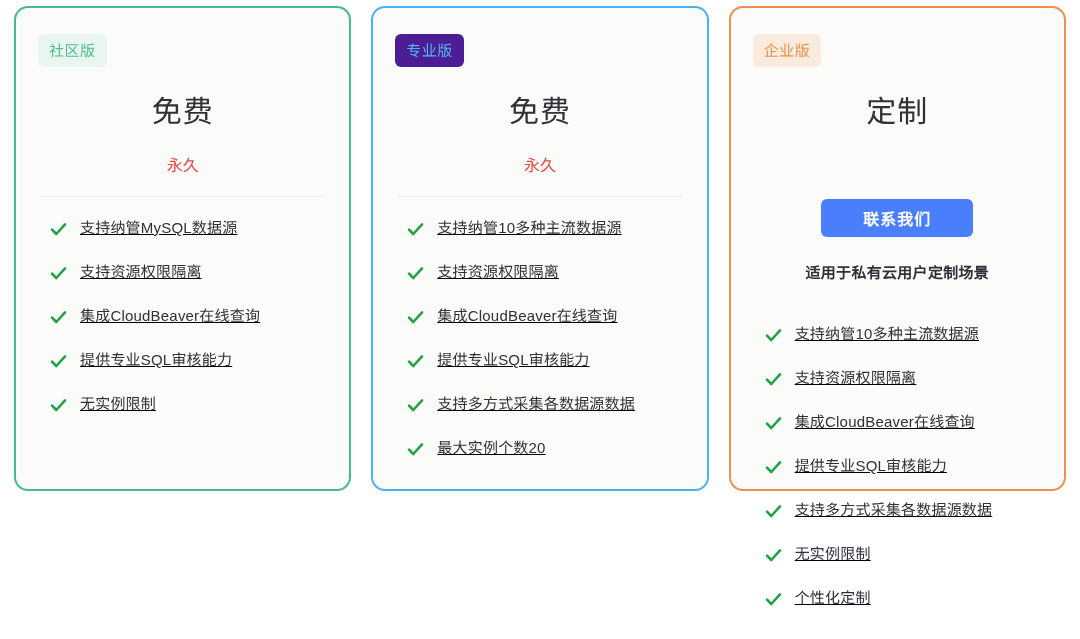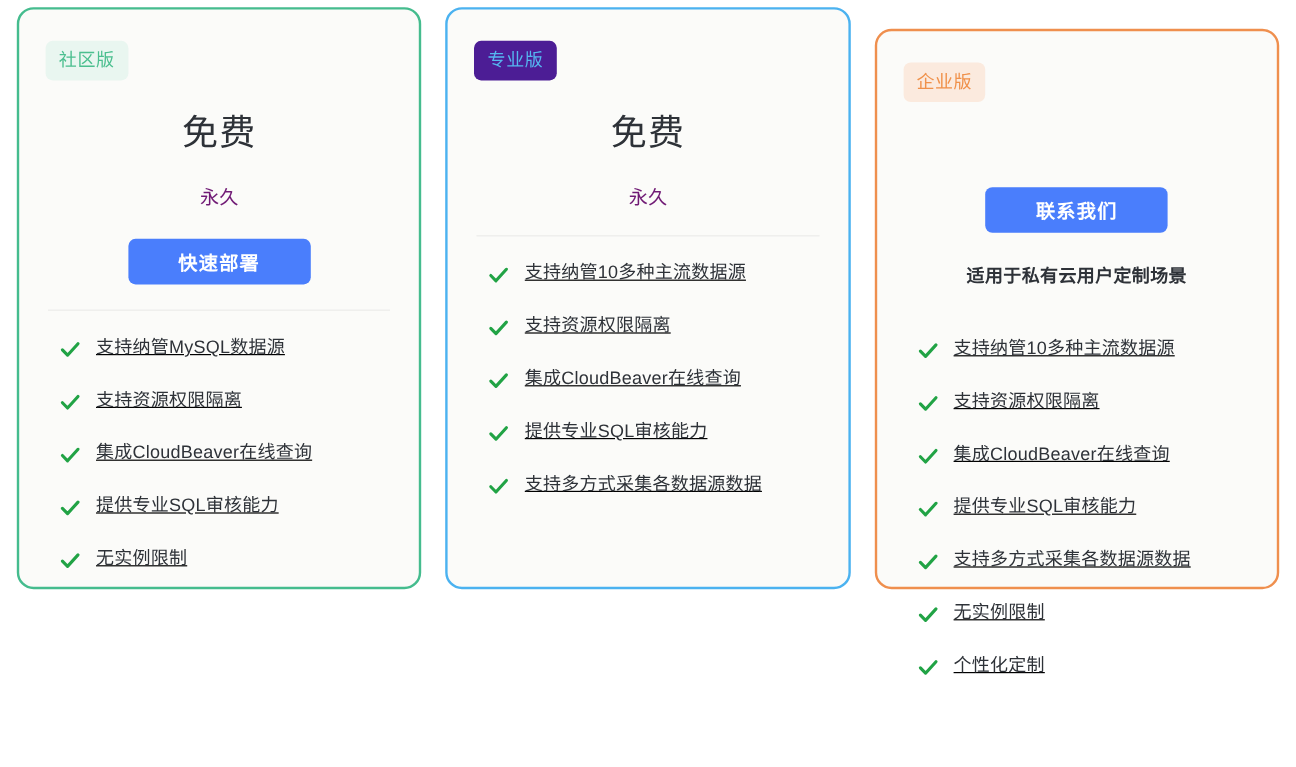--- a/index.html
+++ b/index.html
@@ -31,21 +31,21 @@
     box-sizing: border-box;
     background: #fbfbf9;
     border: 2px solid #cccccc;
     border-radius: 14px;
     padding: 26px 22px 0 22px;
     display: flex;
     flex-direction: column;
   }
   .plan-card.accent-green  { border-color: #45bc8e; }
   .plan-card.accent-blue   { border-color: #4bb2f0; }
-  .plan-card.accent-orange { border-color: #ef8f4e; margin-top: 18px; }
+  .plan-card.accent-orange { border-color: #ef8f4e; }
 
   .plan-badge {
     align-self: flex-start;
     font-size: 15px;
     line-height: 1;
     padding: 9px 11px;
     border-radius: 6px;
     letter-spacing: 0.5px;
     white-space: nowrap;
   }
@@ -61,21 +61,21 @@
     font-size: 30px;
     font-weight: normal;
     color: #2e3238;
     letter-spacing: 1px;
     margin-top: 28px;
     line-height: 1.1;
   }
 
   .plan-period {
     font-size: 16px;
-    color: #701a75;
+    color: #ef4444;
     margin-top: 29px;
     line-height: 1.1;
     min-height: 18px;
   }
   .plan-period:empty { min-height: 18px; }
 
   .plan-cta {
     display: block;
     margin: 24px auto 0 auto;
     width: 152px;
@@ -140,21 +140,20 @@
 </head>
 <body>
 
 <div class="pricing-grid">
 
   <div class="plan-card accent-green">
     <div class="plan-badge badge-green">社区版</div>
     <div class="plan-header">
       <div class="plan-price">免费</div>
       <div class="plan-period">永久</div>
-      <button class="plan-cta">快速部署</button>
     </div>
     <div class="plan-divider"></div>
     <ul class="feature-list">
       <li class="feature-item">
         <svg class="check-icon" viewBox="0 0 17 17" aria-hidden="true">
           <path d="M2 8.6 L6.3 13 L15 3.4" fill="none" stroke="#21a345" stroke-width="2.6" stroke-linecap="round" stroke-linejoin="round"></path>
         </svg>
         <span class="feature-text">支持纳管MySQL数据源</span>
       </li>
       <li class="feature-item">
@@ -215,26 +214,33 @@
           <path d="M2 8.6 L6.3 13 L15 3.4" fill="none" stroke="#21a345" stroke-width="2.6" stroke-linecap="round" stroke-linejoin="round"></path>
         </svg>
         <span class="feature-text">提供专业SQL审核能力</span>
       </li>
       <li class="feature-item">
         <svg class="check-icon" viewBox="0 0 17 17" aria-hidden="true">
           <path d="M2 8.6 L6.3 13 L15 3.4" fill="none" stroke="#21a345" stroke-width="2.6" stroke-linecap="round" stroke-linejoin="round"></path>
         </svg>
         <span class="feature-text">支持多方式采集各数据源数据</span>
       </li>
+      <li class="feature-item">
+        <svg class="check-icon" viewBox="0 0 17 17" aria-hidden="true">
+          <path d="M2 8.6 L6.3 13 L15 3.4" fill="none" stroke="#21a345" stroke-width="2.6" stroke-linecap="round" stroke-linejoin="round"></path>
+        </svg>
+        <span class="feature-text">最大实例个数20</span>
+      </li>
     </ul>
   </div>
 
   <div class="plan-card accent-orange">
     <div class="plan-badge badge-orange">企业版</div>
     <div class="plan-header">
+      <div class="plan-price">定制</div>
       <div class="plan-period"></div>
       <button class="plan-cta">联系我们</button>
       <div class="plan-desc">适用于私有云用户定制场景</div>
     </div>
     <div class="plan-divider"></div>
     <ul class="feature-list">
       <li class="feature-item">
         <svg class="check-icon" viewBox="0 0 17 17" aria-hidden="true">
           <path d="M2 8.6 L6.3 13 L15 3.4" fill="none" stroke="#21a345" stroke-width="2.6" stroke-linecap="round" stroke-linejoin="round"></path>
         </svg>

